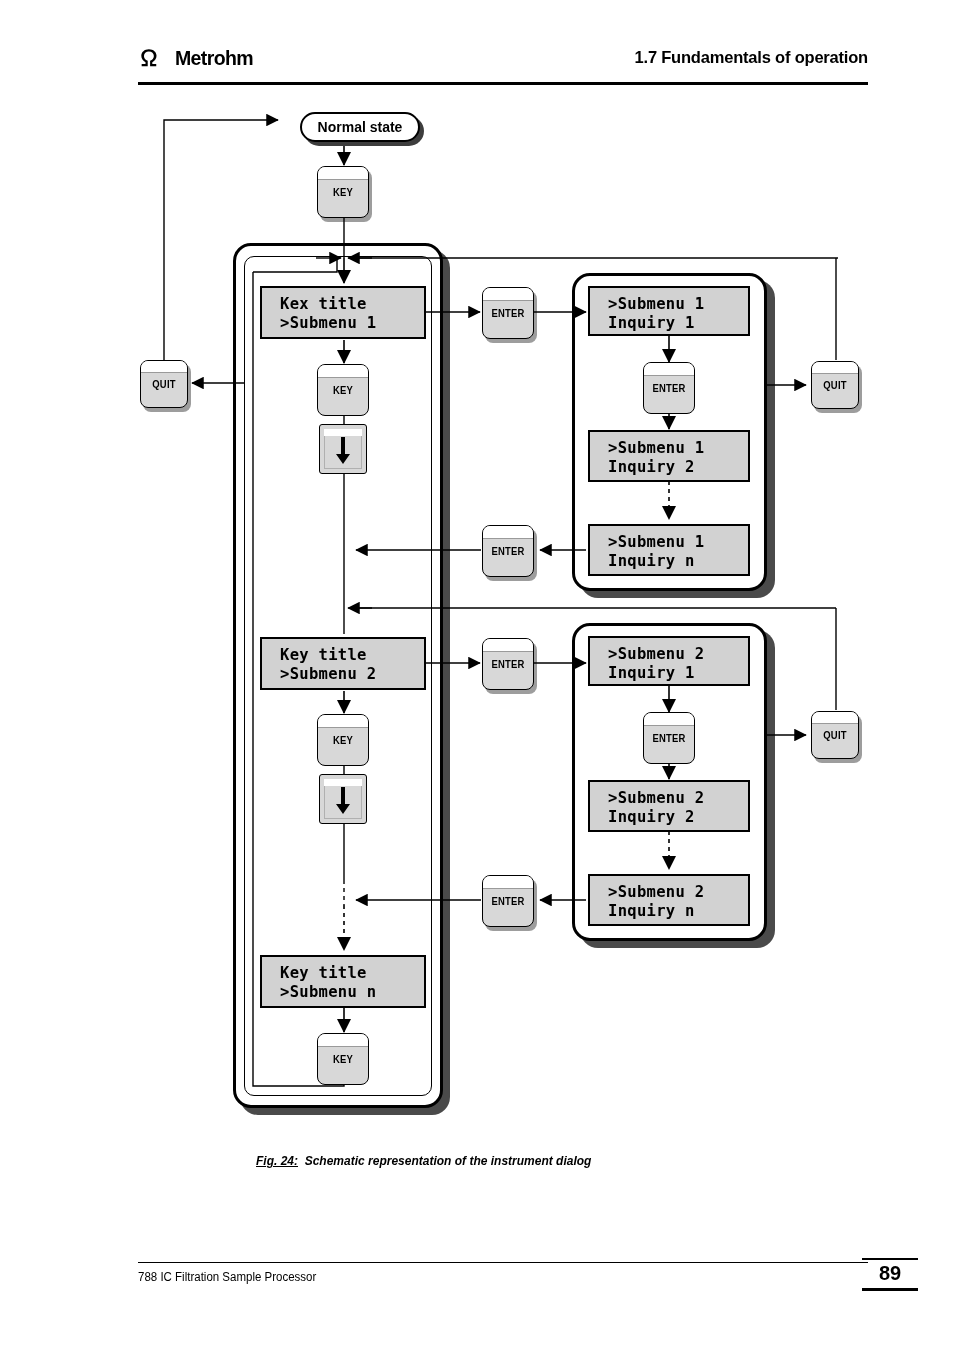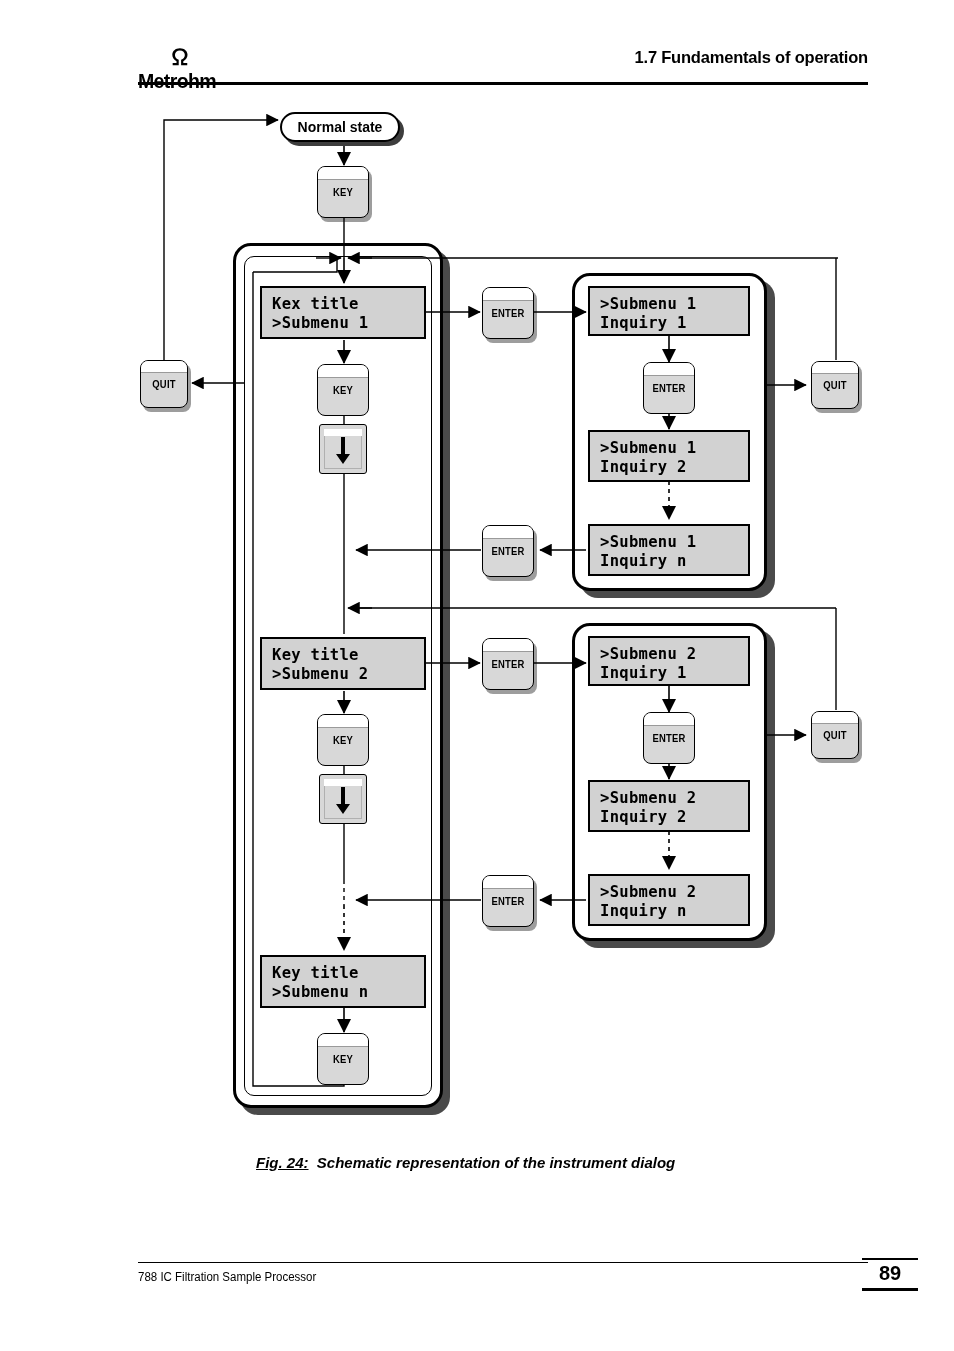--- a/index.html
+++ b/index.html
@@ -5,57 +5,57 @@
   html,body{margin:0;padding:0;}
   body{
     width:954px;height:1351px;background:#ffffff;
     font-family:"Liberation Sans", sans-serif;
     position:relative;overflow:hidden;
   }
   .page{position:absolute;inset:0;}
 
   
   #header{position:absolute;left:138px;top:46px;width:730px;height:40px;}
-  #logo-wrap{position:absolute;left:0;top:0;display:flex;align-items:center;gap:1px;flex-direction:column;}
+  #logo-wrap{position:absolute;left:0;top:0;display:flex;align-items:center;gap:15px;}
   #omega-icon{width:22px;height:22px;display:block;}
   #logo-text{font-size:21px;font-weight:bold;letter-spacing:-0.7px;
              font-family:"Liberation Sans", sans-serif;color:#000;
              transform:scaleX(0.93);transform-origin:left center;}
   #header-title{position:absolute;right:0;top:2px;font-size:16.5px;font-weight:bold;
                 color:#000;white-space:nowrap;letter-spacing:-0.2px;}
   #header-rule{position:absolute;left:138px;top:82px;width:730px;height:2.5px;background:#000;}
 
   
   #footer-rule{position:absolute;left:138px;top:1262px;width:730px;height:1.2px;background:#000;}
   #footer-text{position:absolute;left:138px;top:1270px;font-size:12.5px;color:#000;
                transform:scaleX(0.92);transform-origin:left top;white-space:nowrap;}
   #page-num-box{position:absolute;left:862px;top:1258px;width:56px;height:32px;}
   #page-num-top{position:absolute;left:0;top:0;width:56px;height:1.5px;background:#000;}
   #page-num-bot{position:absolute;left:0;top:30px;width:56px;height:3px;background:#000;}
   #page-num{position:absolute;left:0;top:4px;width:56px;text-align:center;
             font-size:20px;font-weight:bold;color:#000;}
 
   
-  #caption{position:absolute;left:256px;top:1154px;font-size:15px;font-weight:bold;
+  #caption{position:absolute;left:256px;top:1154px;font-size:12px;font-weight:bold;
            font-style:italic;color:#000;white-space:nowrap;}
   #caption .figno{text-decoration:underline;}
 
   
   #wires{position:absolute;left:0;top:0;width:954px;height:1351px;pointer-events:none;}
 
   
   .panel{position:absolute;box-sizing:border-box;border:3px solid #000;
          border-radius:18px;background:#ffffff;}
   .panel-shadow{position:absolute;border-radius:18px;background:#4a4a4a;}
   .panel-inner{position:absolute;box-sizing:border-box;border:1.2px solid #000;
                border-radius:10px;background:transparent;}
 
   
   .lcd{position:absolute;box-sizing:border-box;border:2.2px solid #000;
-       background:#d2d2d2;padding:7px 0 0 10px;}
+       background:#d2d2d2;padding:7px 0 0 18px;}
   .lcd .line{font-family:"DejaVu Sans Mono", monospace;font-size:15.5px;
              font-weight:bold;color:#000;line-height:19px;letter-spacing:0.3px;}
 
   
   .btn{position:absolute;box-sizing:border-box;}
   .btn .body{position:absolute;left:0;top:0;width:100%;height:100%;
              box-sizing:border-box;border:1.4px solid #000;border-radius:8px;
              background:#d8d8d8;overflow:hidden;}
   .btn .cap{position:absolute;left:0;top:0;width:100%;height:26%;background:#ffffff;
             border-bottom:1px solid #9a9a9a;box-sizing:border-box;}
@@ -65,21 +65,21 @@
             display:flex;align-items:center;justify-content:center;
             font-size:10.5px;font-weight:bold;color:#000;letter-spacing:0.2px;
             transform:scaleX(0.9);}
   .btn.arrowbtn .body{border-radius:3px;}
   .btn.arrowbtn .inner{position:absolute;left:4px;top:4px;right:4px;bottom:4px;
                        background:#d8d8d8;border:1px solid #b0b0b0;box-sizing:border-box;}
   .btn.arrowbtn .shade{border-radius:3px;}
   .btn.arrowbtn .capw{position:absolute;left:4px;top:4px;right:4px;height:7px;background:#ffffff;}
 
   
-  #normal-state{position:absolute;left:280px;top:112px;width:120px;height:18px;}
+  #normal-state{position:absolute;left:300px;top:112px;width:120px;height:18px;}
   #normal-state .ns-shadow{position:absolute;left:4px;top:4px;width:120px;height:30px;
                            border-radius:15px;background:#3d3d3d;}
   #normal-state .ns-body{position:absolute;left:0;top:0;width:120px;height:30px;
                          box-sizing:border-box;border:2.5px solid #000;border-radius:15px;
                          background:#fff;display:flex;align-items:center;justify-content:center;
                          font-size:14px;font-weight:bold;color:#000;}
 </style>
 </head>
 <body>
 

